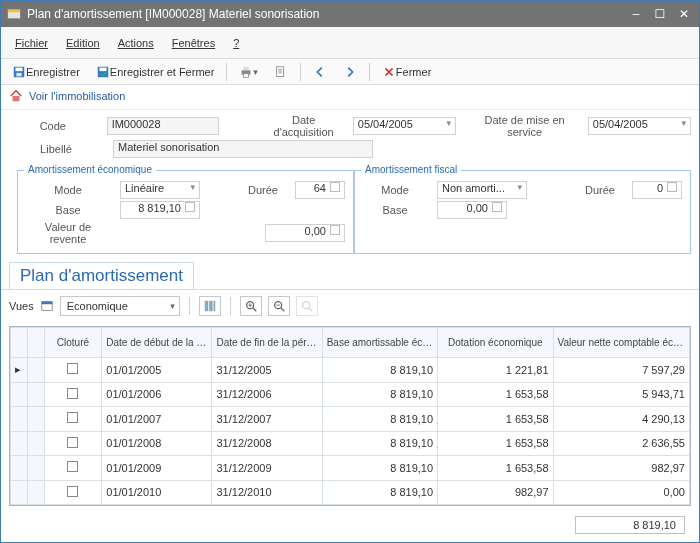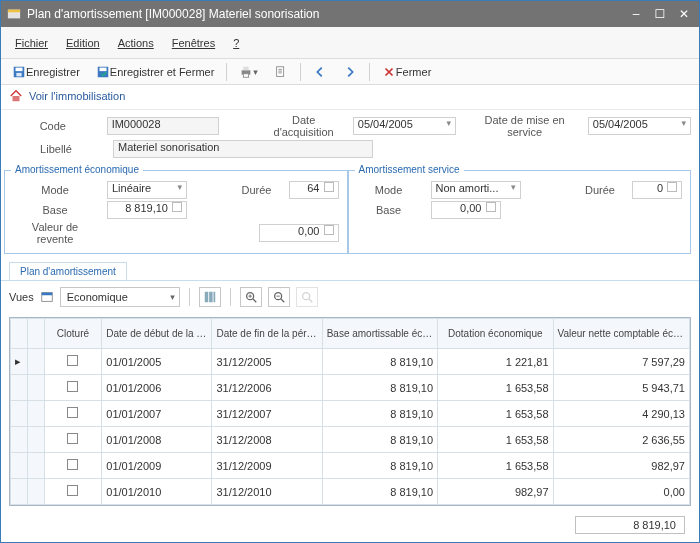--- a/index.html
+++ b/index.html
@@ -113,38 +113,38 @@
     position: absolute;
     top: -7px;
     left: 6px;
     background: #fff;
     padding: 0 4px;
     color: #2a6ab0;
     font-size: 10px;
   }
   .twocol {
     display: flex;
-    padding: 6px 8px 2px 3px;
+    padding: 6px 8px 2px 16px;
   }
   .twocol .fieldset { flex:1; }
   .tabstrip {
     display:flex;
     align-items:flex-end;
     padding: 6px 8px 0 8px;
     border-bottom:1px solid #c8dcec;
   }
   .tab {
     border:1px solid #c8dcec;
     border-bottom:none;
     background:#fff;
     color:#2a6ab0;
     padding: 3px 10px;
     margin-right:2px;
     cursor:pointer;
-    font-size:10px;
+    font-size:17px;
   }
   .gridtools {
     display:flex;
     align-items:center;
     gap:6px;
     padding: 6px 8px;
   }
   .select {
     display:flex; align-items:center;
     border:1px solid #c8c8c8;
@@ -370,21 +370,21 @@
         <div class="label-r" style="width:90px">Valeur de revente</div>
         <div class="flex1"></div>
         <div class="input" style="width:80px;justify-content:flex-end">
             <span>0,00</span>
             <span class="sq"></span>
           </div>
       </div>
     </div>
 
     <div class="fieldset">
-      <div class="legend">Amortissement service</div>
+      <div class="legend">Amortissement fiscal</div>
       <div class="form-row">
         <div class="label-r" style="width:70px">Mode</div>
         <div class="input" style="width:90px">
             <span>Non amorti...</span>
             <span class="dd">▾</span>
           </div>
         <div class="flex1"></div>
         <div class="label-r" style="width:50px">Durée</div>
         <div class="input" style="width:50px;justify-content:flex-end">
             <span>0</span>

